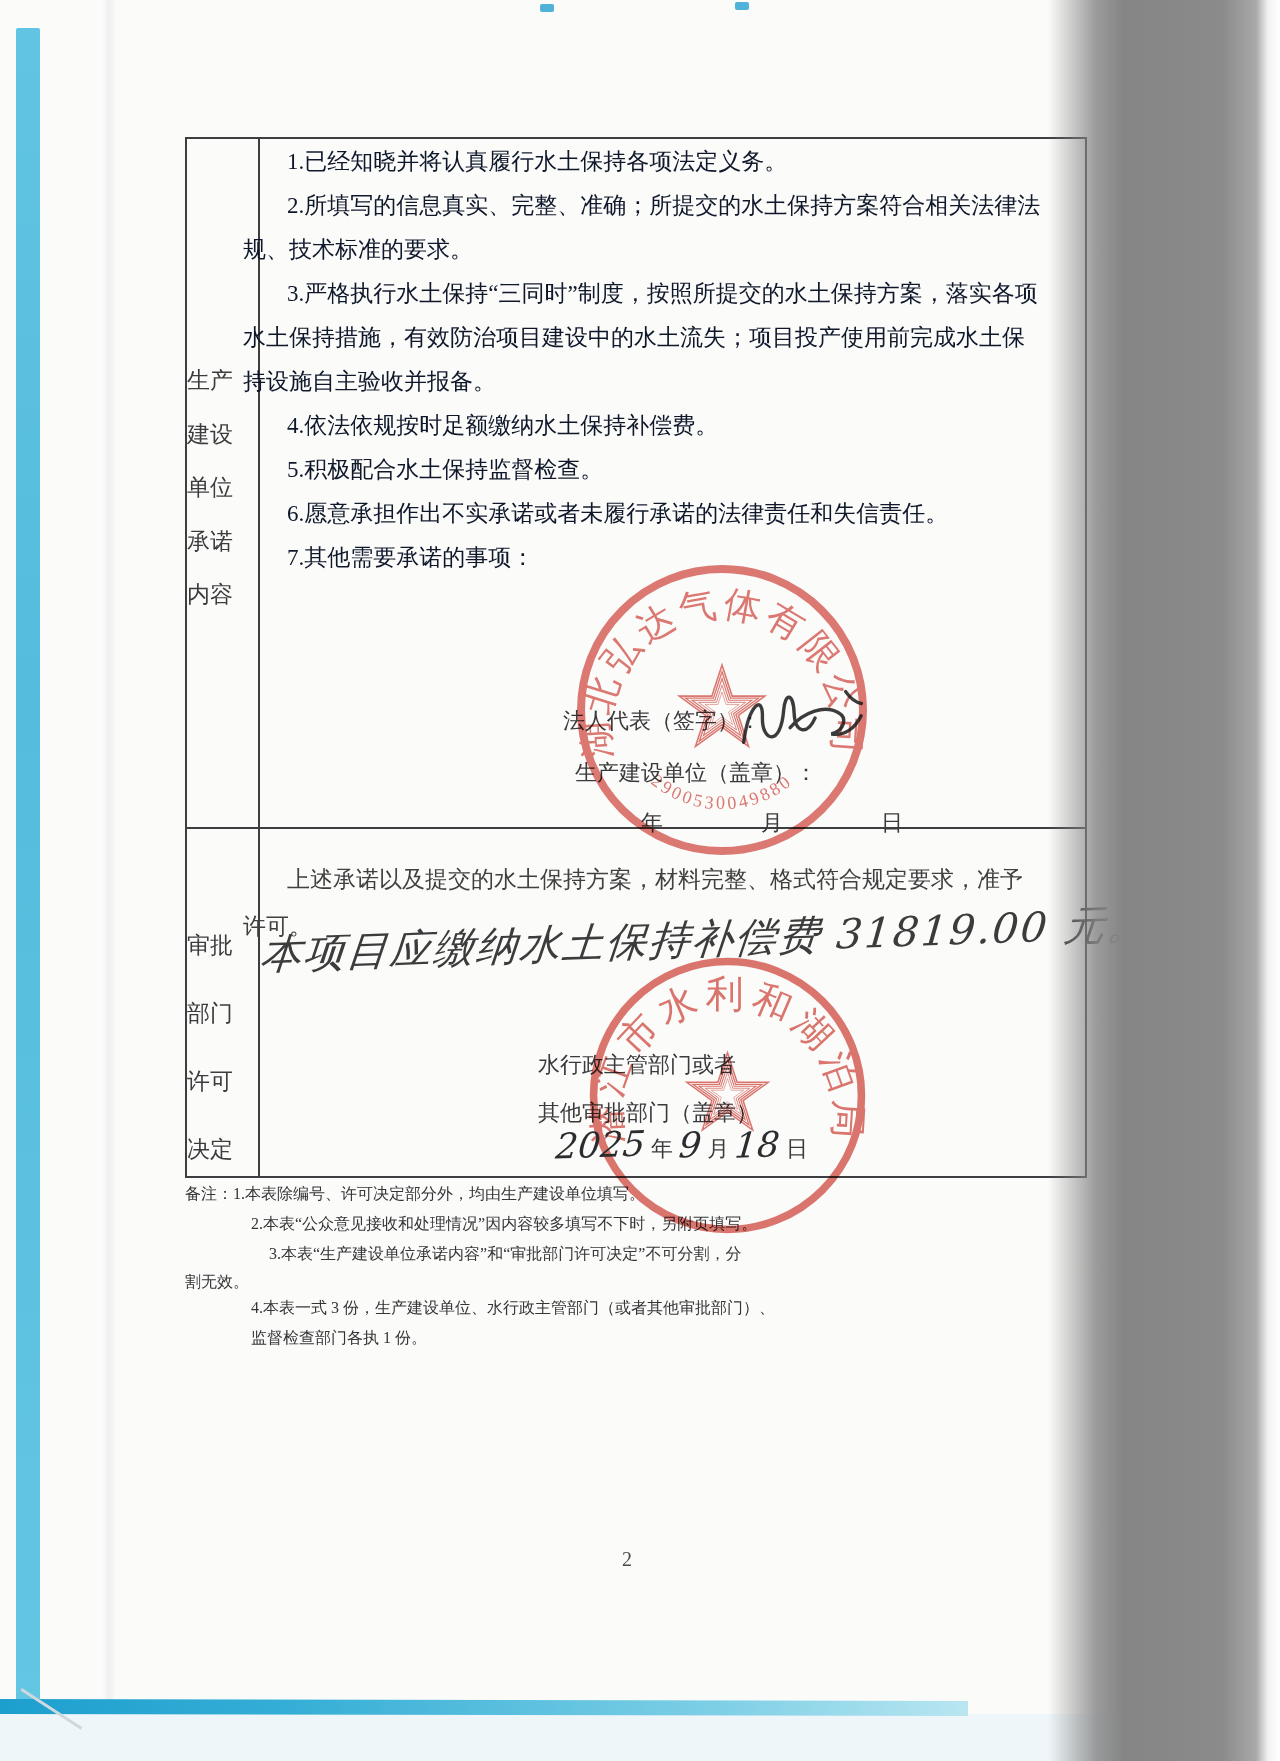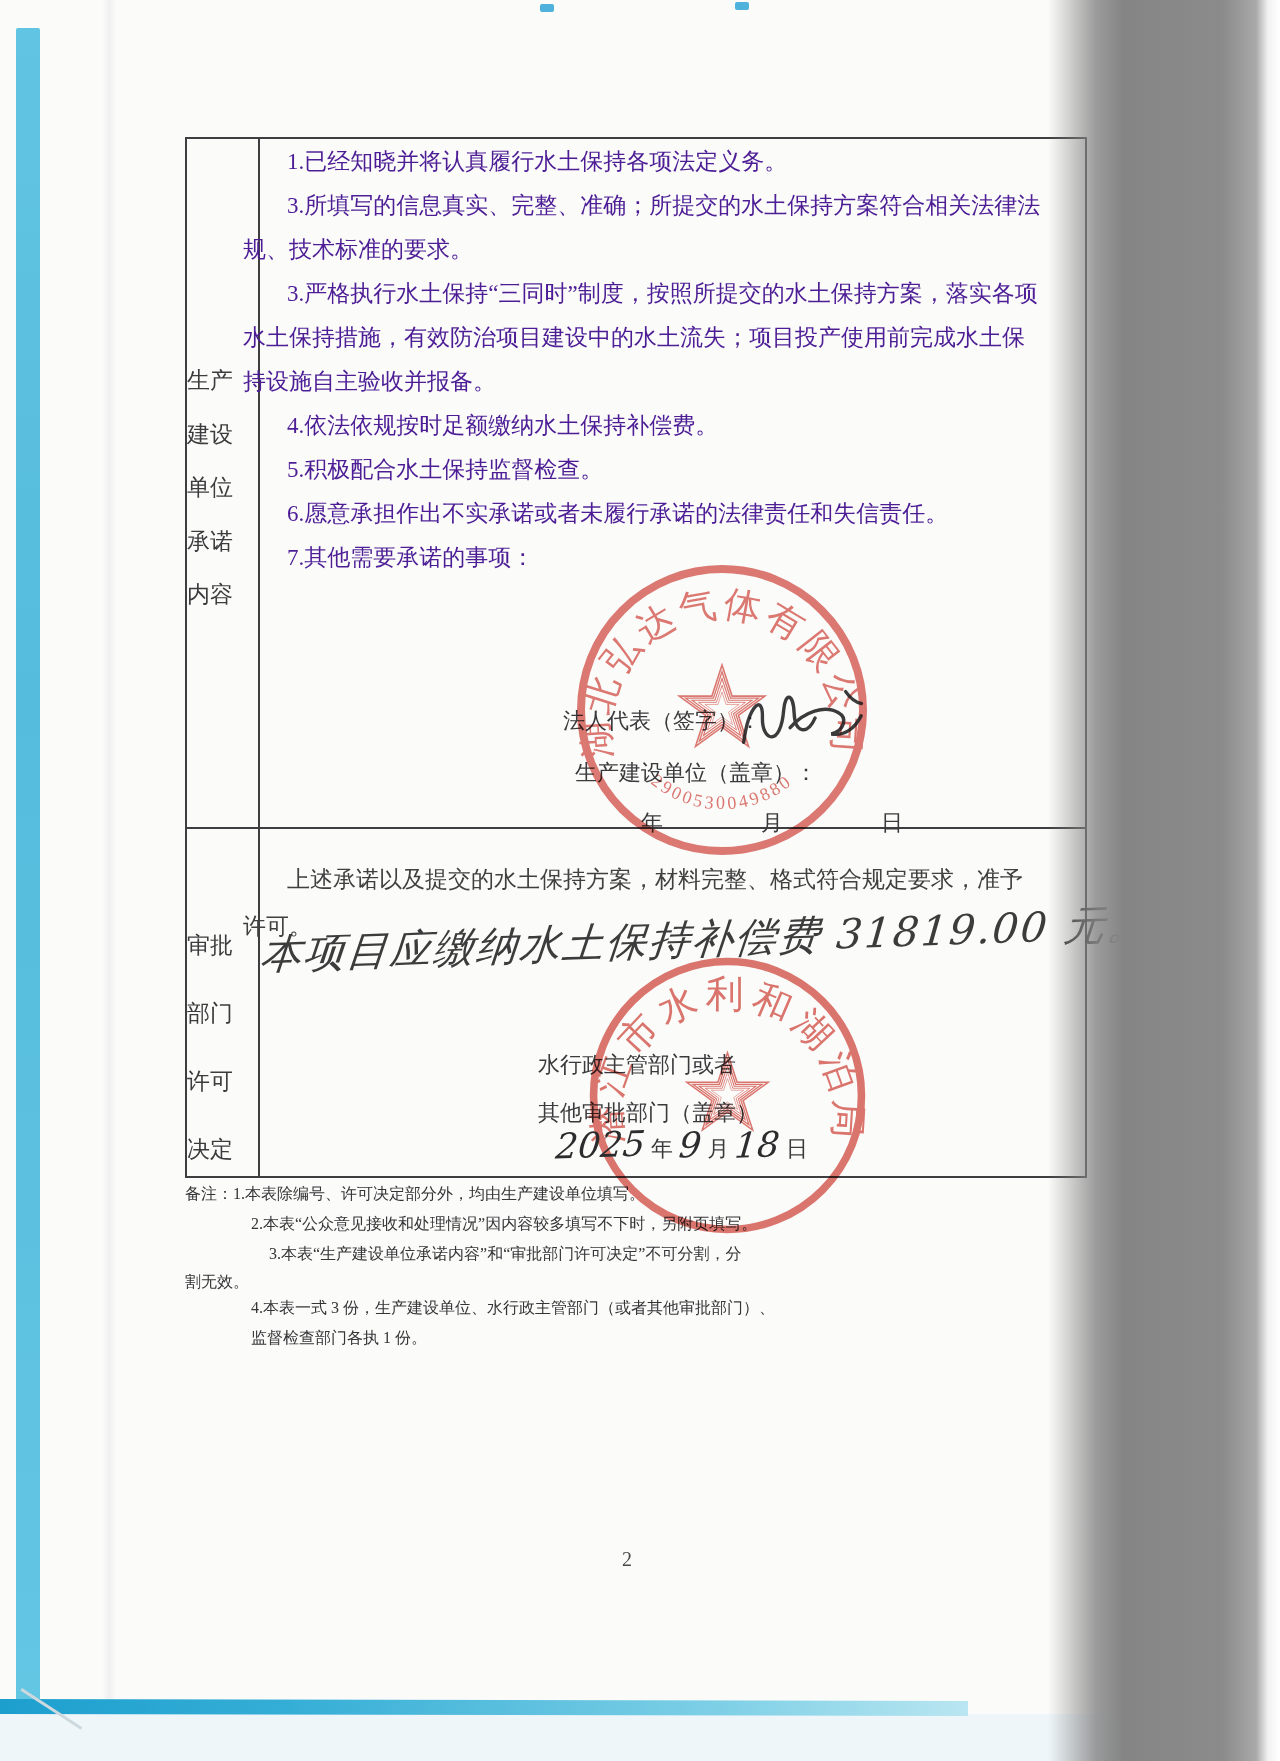--- a/index.html
+++ b/index.html
@@ -23,21 +23,21 @@
   .bottom-footer{position:absolute;left:0;top:1714px;width:1280px;height:47px;background:#eff6fa;z-index:29;}
   .fold-line{position:absolute;left:22px;top:1688px;width:72px;height:3px;background:#cdd9de;
     transform:rotate(33deg);transform-origin:left top;z-index:31;}
   
   .tline{position:absolute;background:#3e3e40;z-index:5;}
   
   .vlabel-col{position:absolute;display:flex;flex-direction:column;align-items:flex-start;z-index:6;}
   .vlabel-pair{width:56px;display:flex;justify-content:space-between;font-size:23px;color:#3c3c3e;}
   
   .content-block{position:absolute;z-index:6;}
-  .bline{font-size:23px;line-height:44px;white-space:nowrap;color:#4c1d95;}
+  .bline{font-size:23px;line-height:44px;white-space:nowrap;color:#0f172a;}
   .bline.num{padding-left:44px;}
   .r2line{font-size:23px;line-height:47px;white-space:nowrap;color:#404040;}
   .r2line.num{padding-left:44px;}
   .siglabel{position:absolute;font-size:22px;white-space:pre;color:#3a3a3c;z-index:6;}
   .notes-line{position:absolute;font-size:16px;white-space:nowrap;color:#353537;z-index:6;}
   .pagenum{position:absolute;font-size:20px;color:#4a4a4c;z-index:6;}
   
   .handwriting{
     font-family:"DejaVu Serif","Liberation Serif",serif;font-style:italic;color:#2c2c2e;
     transform:skewX(-7deg) rotate(-2deg);display:inline-block;
@@ -72,21 +72,21 @@
   <div class="vlabel-col" style="left:187px;top:365px;width:71px;height:245px;justify-content:space-between;">
     <div class="vlabel-pair">生产</div>
     <div class="vlabel-pair">建设</div>
     <div class="vlabel-pair">单位</div>
     <div class="vlabel-pair">承诺</div>
     <div class="vlabel-pair">内容</div>
   </div>
 
   <div class="content-block" style="left:243px;top:140px;width:920px;">
     <div class="bline num">1.已经知晓并将认真履行水土保持各项法定义务。</div>
-    <div class="bline num">3.所填写的信息真实、完整、准确；所提交的水土保持方案符合相关法律法</div>
+    <div class="bline num">2.所填写的信息真实、完整、准确；所提交的水土保持方案符合相关法律法</div>
     <div class="bline">规、技术标准的要求。</div>
     <div class="bline num">3.严格执行水土保持“三同时”制度，按照所提交的水土保持方案，落实各项</div>
     <div class="bline">水土保持措施，有效防治项目建设中的水土流失；项目投产使用前完成水土保</div>
     <div class="bline">持设施自主验收并报备。</div>
     <div class="bline num">4.依法依规按时足额缴纳水土保持补偿费。</div>
     <div class="bline num">5.积极配合水土保持监督检查。</div>
     <div class="bline num">6.愿意承担作出不实承诺或者未履行承诺的法律责任和失信责任。</div>
     <div class="bline num">7.其他需要承诺的事项：</div>
   </div>
 

